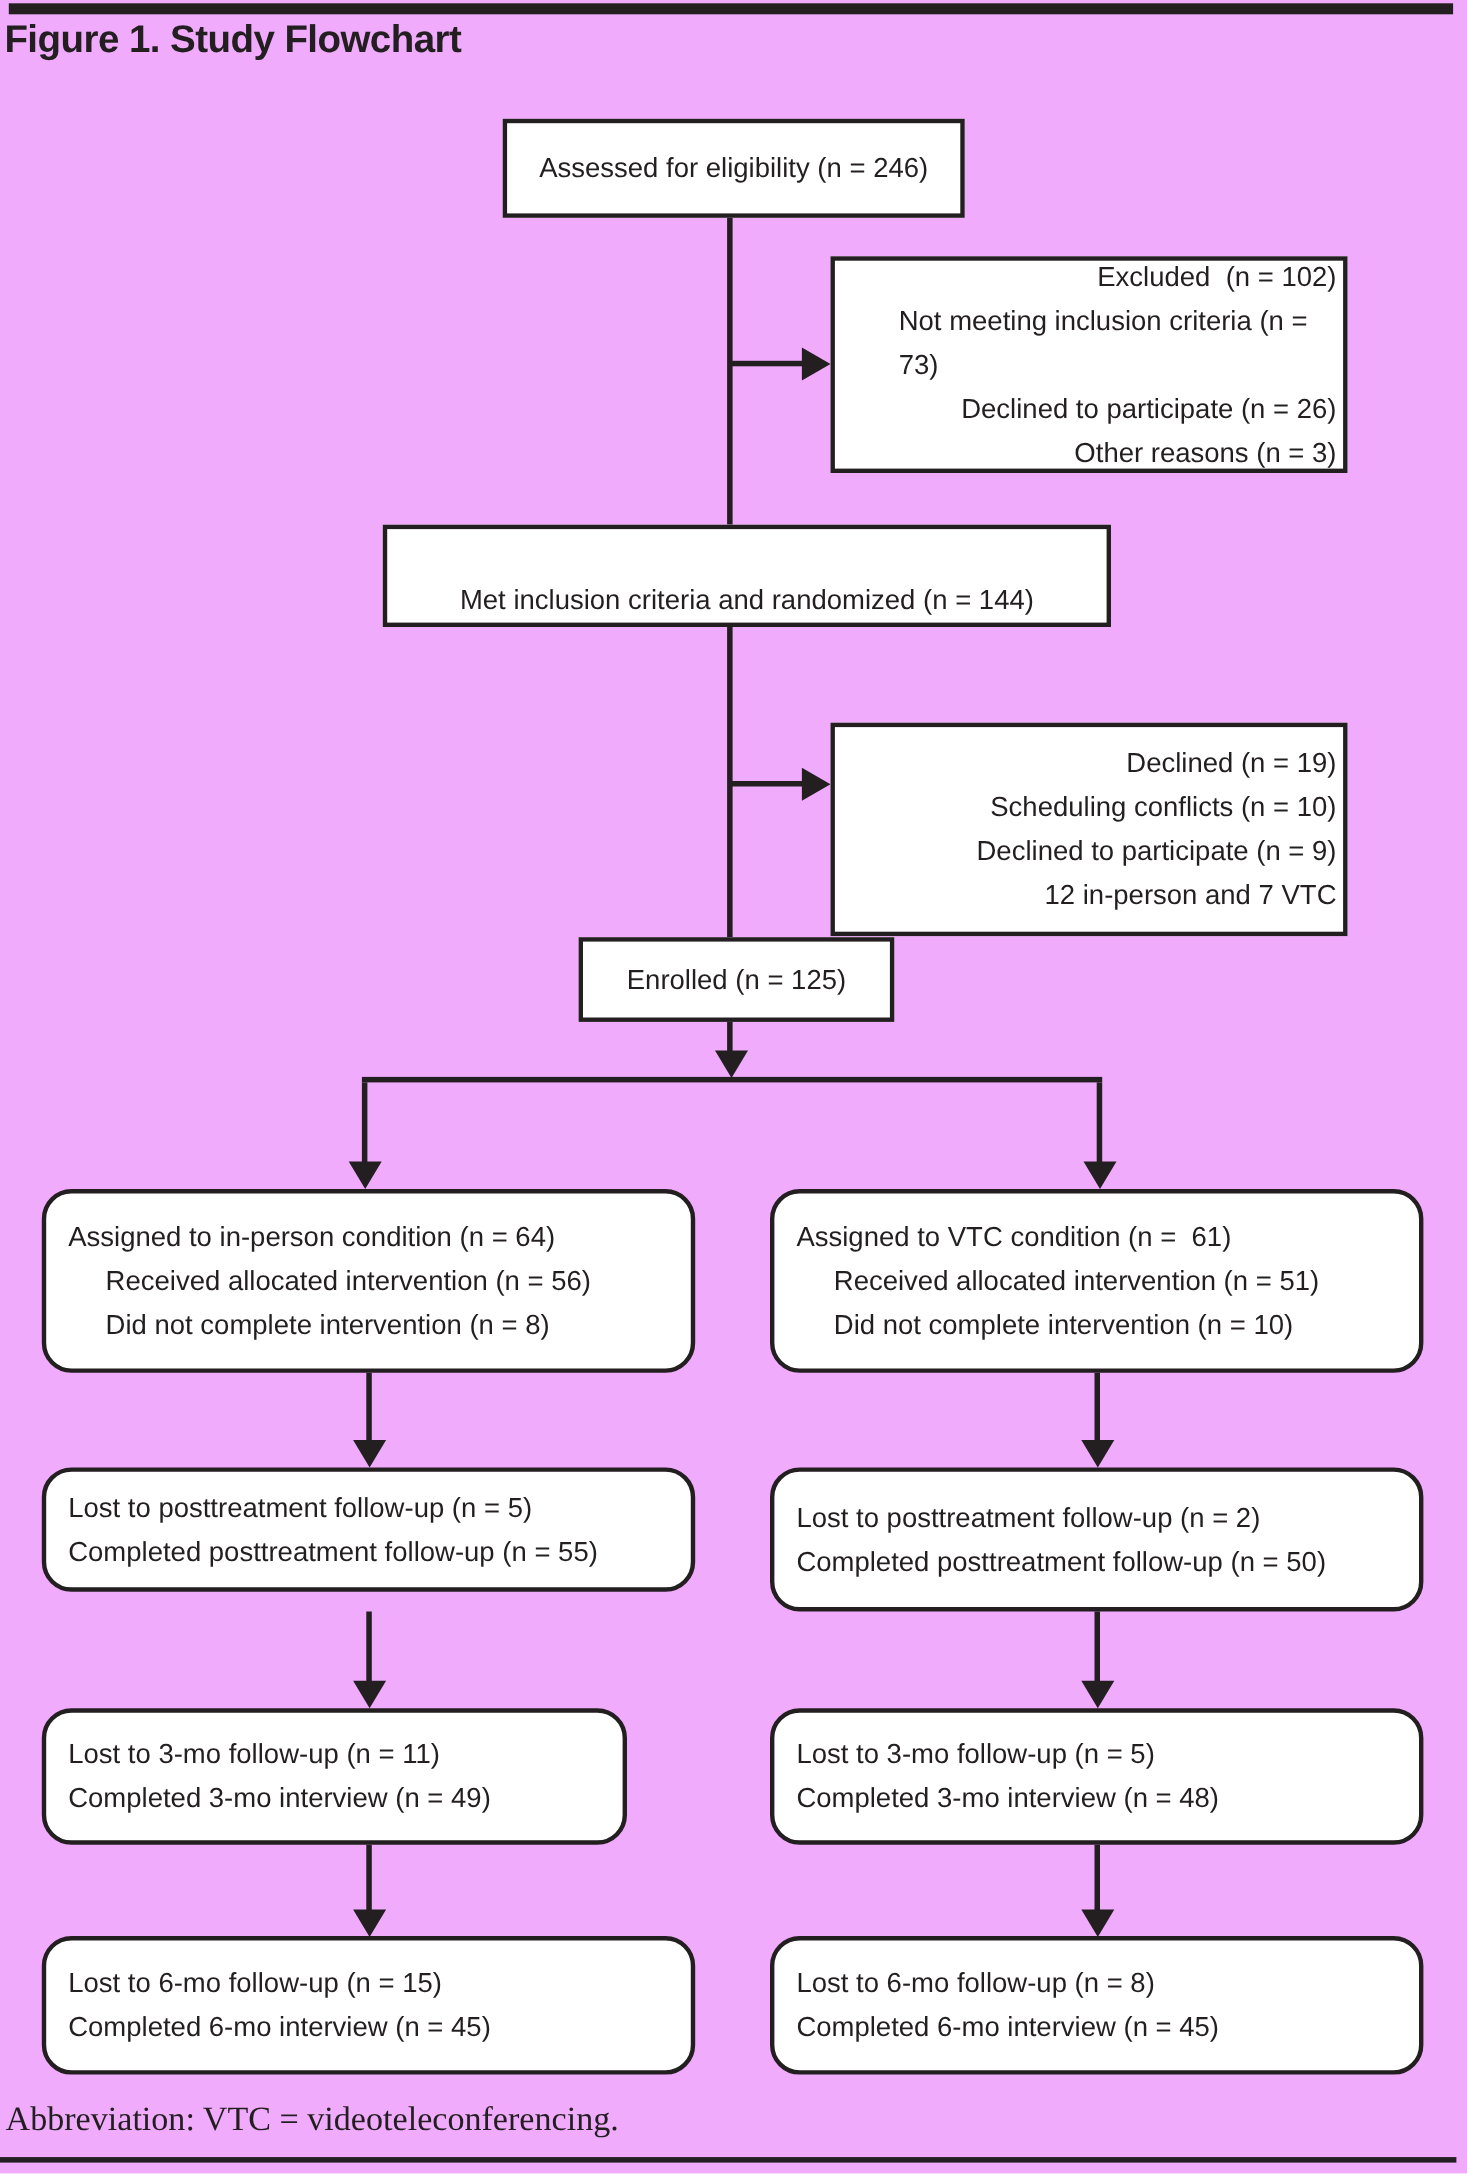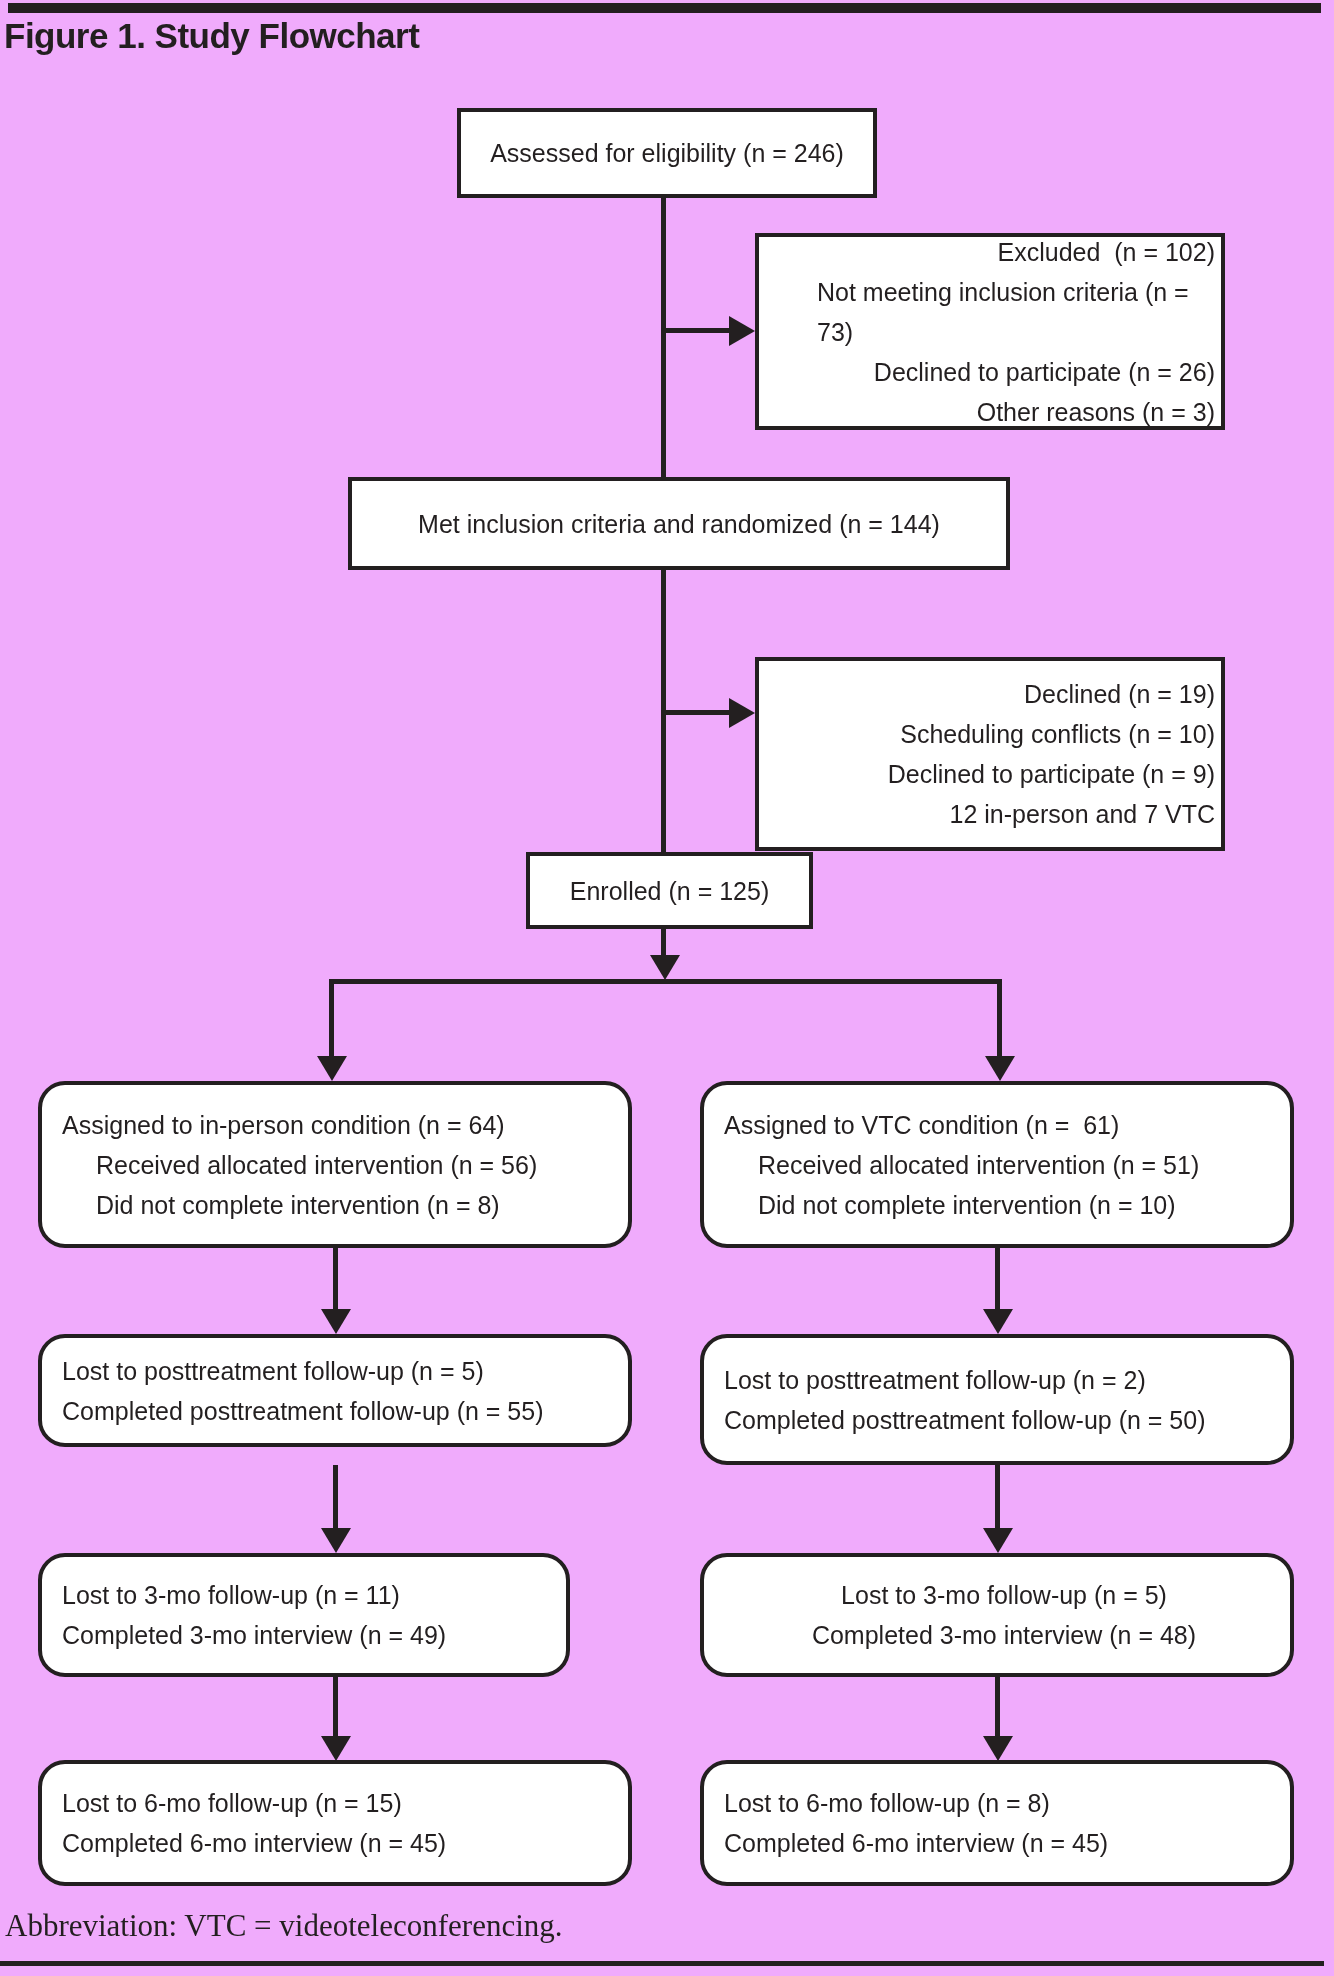--- a/index.html
+++ b/index.html
@@ -32,29 +32,29 @@
   }
   .arr-r {
     position:absolute; width:0; height:0;
     border-top:15px solid transparent; border-bottom:15px solid transparent;
     border-left:26px solid #231f20;
   }
 
   
   .b-assessed   { left:457px; top:108px;  width:420px; height:90px;  }
   .b-excluded   { left:755px; top:233px;  width:470px; height:197px; }
-  .b-randomized { left:348px; top:477px;  width:662px; height:93px;  }
+  .b-randomized { left:348px; top:477px;  width:662px; height:93px;justify-content:flex-end;  }
   .b-declined   { left:755px; top:613px;  width:470px; height:194px;margin-top:44px; }
   .b-enrolled   { left:526px; top:852px;  width:287px; height:77px;  }
   .b-ip-assigned{ left:38px;  top:1081px; width:594px; height:167px; }
   .b-vt-assigned{ left:700px; top:1081px; width:594px; height:167px; }
   .b-ip-post    { left:38px;  top:1334px; width:594px; height:113px; }
   .b-vt-post    { left:700px; top:1334px; width:594px; height:131px; }
   .b-ip-3mo     { left:38px;  top:1553px; width:532px; height:124px; }
-  .b-vt-3mo     { left:700px; top:1553px; width:594px; height:124px;align-items:center; }
+  .b-vt-3mo     { left:700px; top:1553px; width:594px; height:124px; }
   .b-ip-6mo     { left:38px;  top:1760px; width:594px; height:126px; }
   .b-vt-6mo     { left:700px; top:1760px; width:594px; height:126px; }
 
   
   .c-main1      { left:661px; top:198px;  width:5px;  height:279px; }
   .c-excl-h     { left:663px; top:328px;  width:68px; height:5px;   }
   .a-excl       { left:729px; top:316px; }
   .c-main2      { left:661px; top:570px;  width:5px;  height:282px; }
   .c-decl-h     { left:663px; top:710px;  width:68px; height:5px;   }
   .a-decl       { left:729px; top:698px; }

